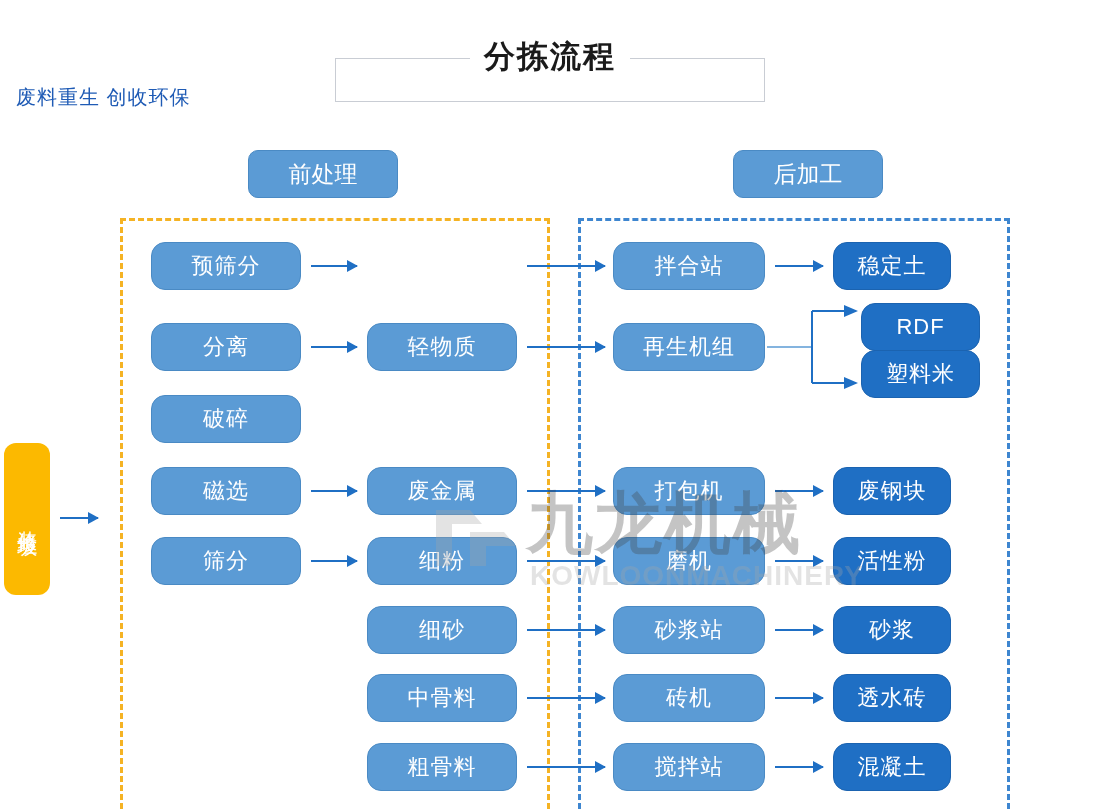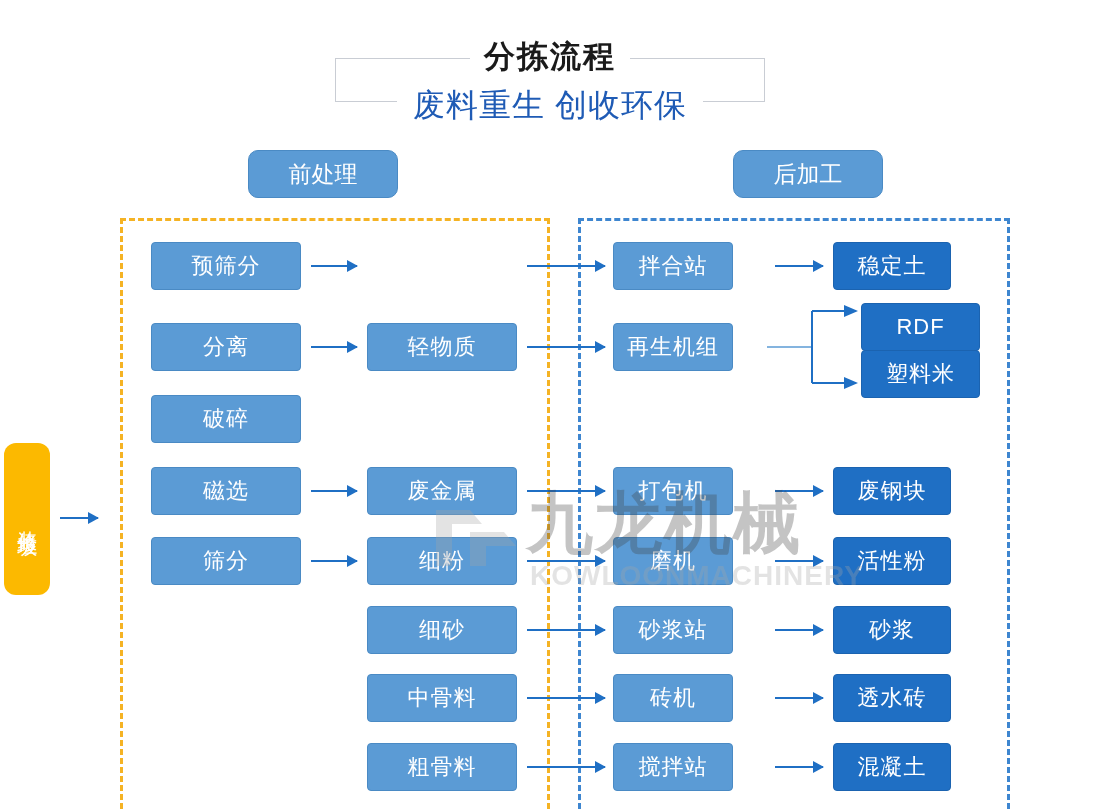--- a/index.html
+++ b/index.html
@@ -42,22 +42,21 @@
   }
   .main-title .tw {
     background: #ffffff;
     padding: 0 14px;
   }
   .sub-title {
     position: absolute;
     left: 0;
     top: 84px;
     width: 1100px;
-    text-align: center;
-    font-size: 32px;
+    font-size: 20px;
     color: #1f5bb5;
     letter-spacing: 1px;
     z-index: 3;
   }
   .sub-title .tw {
     background: #ffffff;
     padding: 0 16px;
   }
 
   
@@ -119,21 +118,21 @@
   #input-box .vtext {
     writing-mode: vertical-rl;
     text-orientation: upright;
     letter-spacing: 2px;
   }
 
   
   .node {
     position: absolute;
     height: 48px;
-    border-radius: 4px;
+    border-radius: 14px;
     display: flex;
     align-items: center;
     justify-content: center;
     color: #ffffff;
     font-size: 22px;
     letter-spacing: 1px;
     box-sizing: border-box;
     z-index: 2;
   }
   .node.proc {
@@ -141,21 +140,21 @@
     border: 1px solid #4a8ac4;
   }
   .node.out {
     background: #1f6fc4;
     border: 1px solid #1b63b0;
   }
 
   
   .col-a { left: 151px; width: 150px; }
   .col-b { left: 367px; width: 150px; }
-  .col-c { left: 613px; width: 120px; }
+  .col-c { left: 613px; width: 152px; }
   .col-d { left: 833px; width: 118px; }
   .col-d-narrow { left: 861px; width: 119px; }
 
   
   .arrow {
     position: absolute;
     height: 2px;
     background: #1f6fc4;
     z-index: 1;
   }

